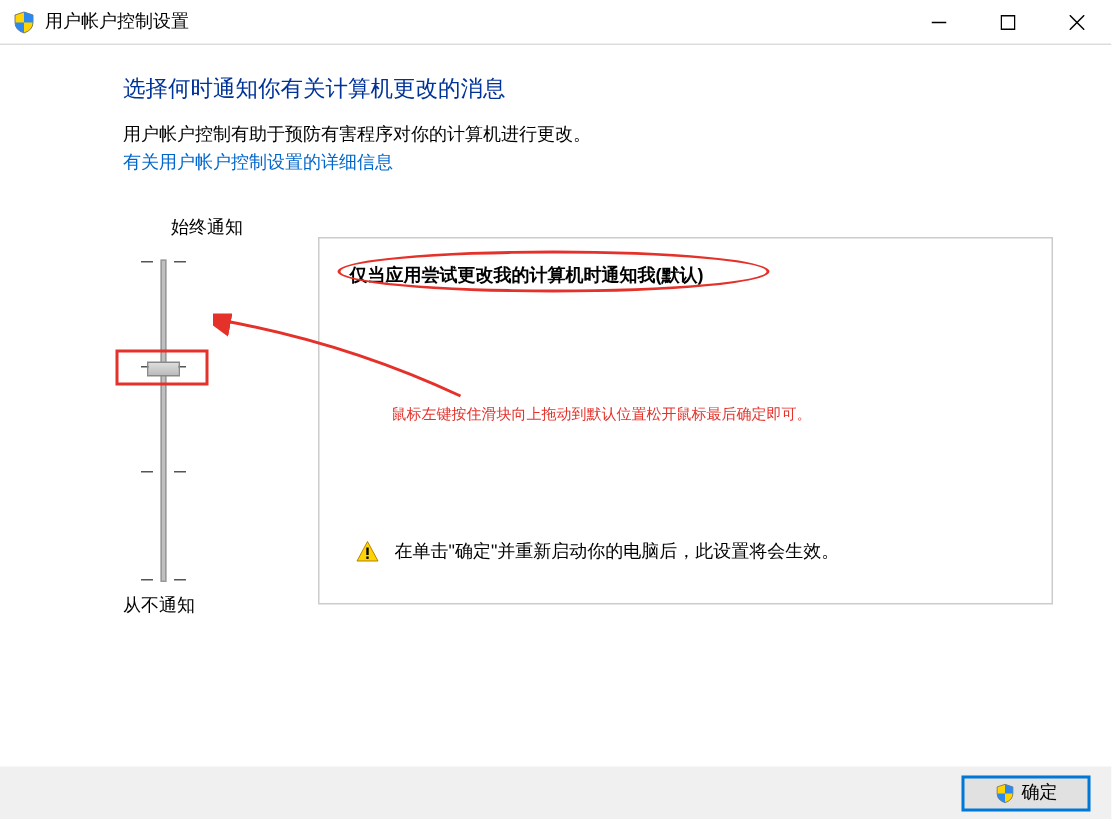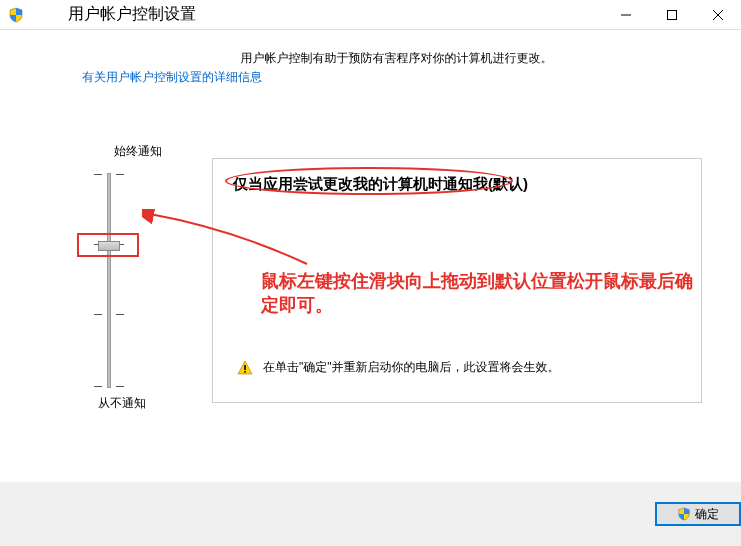--- a/index.html
+++ b/index.html
@@ -1,53 +1,53 @@
 <!DOCTYPE html>
 <html><head>
 <meta charset="utf-8">
 <style>
   * { margin: 0; padding: 0; box-sizing: border-box; }
   body { font-family: 'Microsoft YaHei', 'Segoe UI', sans-serif; font-size: 12px; background: #fff; width: 741px; height: 546px; position: relative; overflow: hidden; }
   
   .titlebar { height: 30px; display: flex; align-items: center; justify-content: space-between; padding-left: 8px; border-bottom: 1px solid #ddd; }
   .titlebar-left { display: flex; align-items: center; gap: 6px; }
   .shield-icon { width: 16px; height: 16px; display: inline-flex; }
-  .titlebar-title { font-size: 16px; margin-left: 38px; }
+  .titlebar-title { font-size: 12px; }
   .window-controls { display: flex; }
   .win-btn { width: 46px; height: 30px; display: flex; align-items: center; justify-content: center; cursor: pointer; }
   
   .content { padding: 20px 30px 0 82px; }
   .main-heading { font-size: 15px; color: #003399; font-weight: normal; margin-bottom: 12px; }
-  .desc-text { font-size: 12px; margin-bottom: 2px; text-align: center; }
+  .desc-text { font-size: 12px; margin-bottom: 2px; }
   .help-link { color: #0066cc; font-size: 12px; cursor: pointer; }
   
   .slider-area { position: absolute; left: 82px; top: 143px; width: 630px; }
   .label-top { font-size: 12px; margin-bottom: 8px; margin-left: 32px; }
-  .label-bottom { font-size: 12px; position: absolute; top: 252px; left: 16px; }
+  .label-bottom { font-size: 12px; position: absolute; top: 252px; left: 0; }
   
   .slider-track-wrap { position: absolute; left: 25px; top: 30px; }
   .slider-track { width: 4px; height: 215px; background: #c0c0c0; border: 1px solid #999; position: relative; }
   .tick { position: absolute; width: 8px; height: 1px; background: #555; }
   .tick.left { left: -14px; }
   .tick.right { right: -14px; }
   .slider-thumb { position: absolute; width: 22px; height: 10px; background: linear-gradient(#ddd, #bbb); border: 1px solid #888; left: -10px; top: 67px; }
   .red-box { position: absolute; border: 2px solid #e4322b; left: -30px; top: 60px; width: 62px; height: 24px; }
   
   .info-panel { position: absolute; left: 130px; top: 15px; width: 490px; height: 245px; border: 1px solid #ccc; padding: 16px 20px; }
-  .info-title { font-size: 15px; font-weight: bold; margin-bottom: 10px; display: inline-block; }
+  .info-title { font-size: 12px; font-weight: bold; margin-bottom: 10px; display: inline-block; }
   .red-circle { position: absolute; border: 2px solid #e4322b; border-radius: 50%; width: 288px; height: 28px; left: 12px; top: 8px; }
   .bullet-row { display: flex; gap: 10px; padding-left: 14px; margin-top: 6px; }
   .bullet { width: 6px; height: 6px; background: #000; border-radius: 50%; flex-shrink: 0; margin-top: 5px; }
-  .red-annotation { color: #e4322b; font-size: 18px; position: absolute; top: 110px; left: 48px; font-weight: bold; }
+  .red-annotation { color: #e4322b; font-size: 10px; position: absolute; top: 110px; left: 48px; }
   .warn-row { position: absolute; bottom: 26px; left: 24px; right: 20px; display: flex; gap: 10px; align-items: flex-start; }
   .warn-icon { width: 16px; height: 16px; flex-shrink: 0; margin-top: 1px; }
   
   .arrow-svg { position: absolute; left: 60px; top: 66px; width: 200px; height: 140px; pointer-events: none; }
   
-  .button-bar { position: absolute; bottom: 0; left: 0; right: 0; height: 64px; background: #f0f0f0; display: flex; justify-content: flex-end; align-items: center; padding-right: 0; gap: 8px; }
+  .button-bar { position: absolute; bottom: 0; left: 0; right: 0; height: 35px; background: #f0f0f0; display: flex; justify-content: flex-end; align-items: center; padding-right: 14px; gap: 8px; }
   .btn { min-width: 86px; height: 24px; border: 1px solid #adadad; background: #e1e1e1; font-size: 12px; cursor: pointer; display: flex; align-items: center; justify-content: center; gap: 4px; padding: 0 10px; }
   .btn.primary { border: 2px solid #0078d7; }
 </style>
 </head>
 <body>
 
 <div class="titlebar">
   <div class="titlebar-left">
     <span class="shield-icon">
       <svg viewBox="0 0 16 16">
@@ -72,20 +72,21 @@
     <div class="win-btn close">
         <svg width="10" height="10" viewBox="0 0 10 10">
           <line x1="0" y1="0" x2="10" y2="10" stroke="#000" stroke-width="1"></line>
           <line x1="10" y1="0" x2="0" y2="10" stroke="#000" stroke-width="1"></line>
         </svg>
       </div>
   </div>
 </div>
 
 <div class="content">
+  <h1 class="main-heading">选择何时通知你有关计算机更改的消息</h1>
   <div class="desc-text">用户帐户控制有助于预防有害程序对你的计算机进行更改。</div>
   <a class="help-link">有关用户帐户控制设置的详细信息</a>
 </div>
 
 <div class="slider-area">
   <div class="label-top">始终通知</div>
   <div class="label-bottom">从不通知</div>
 
   <div class="slider-track-wrap">
     <div class="slider-track">

